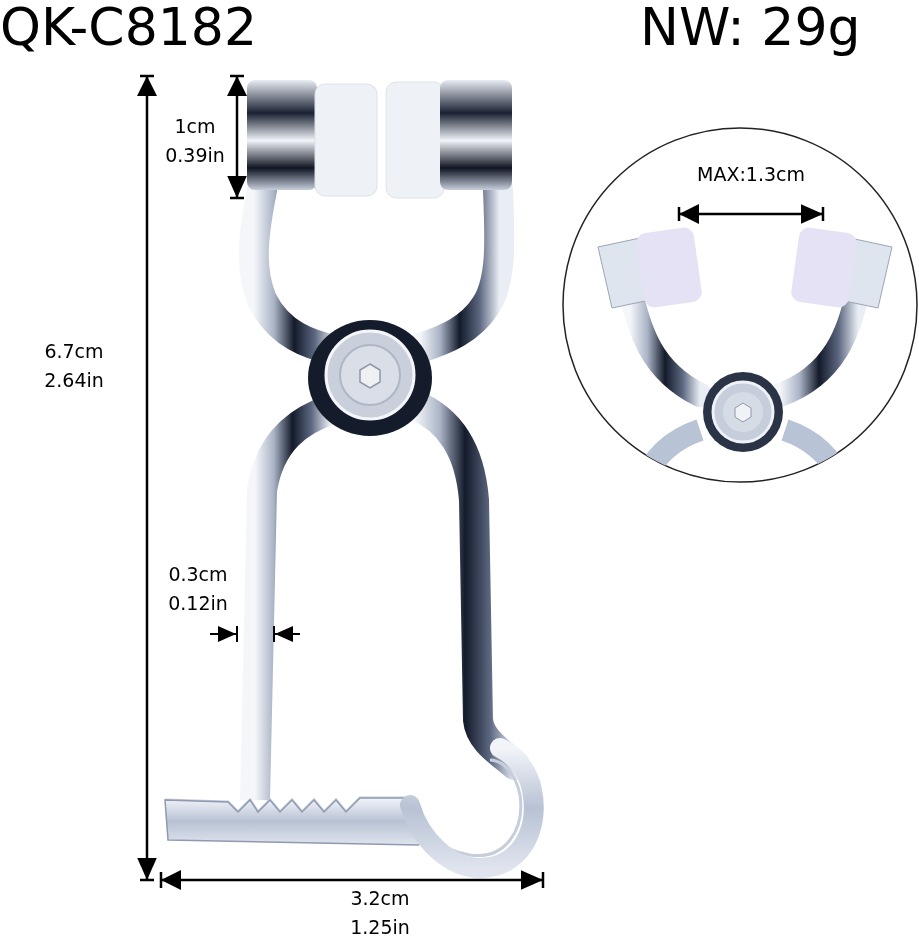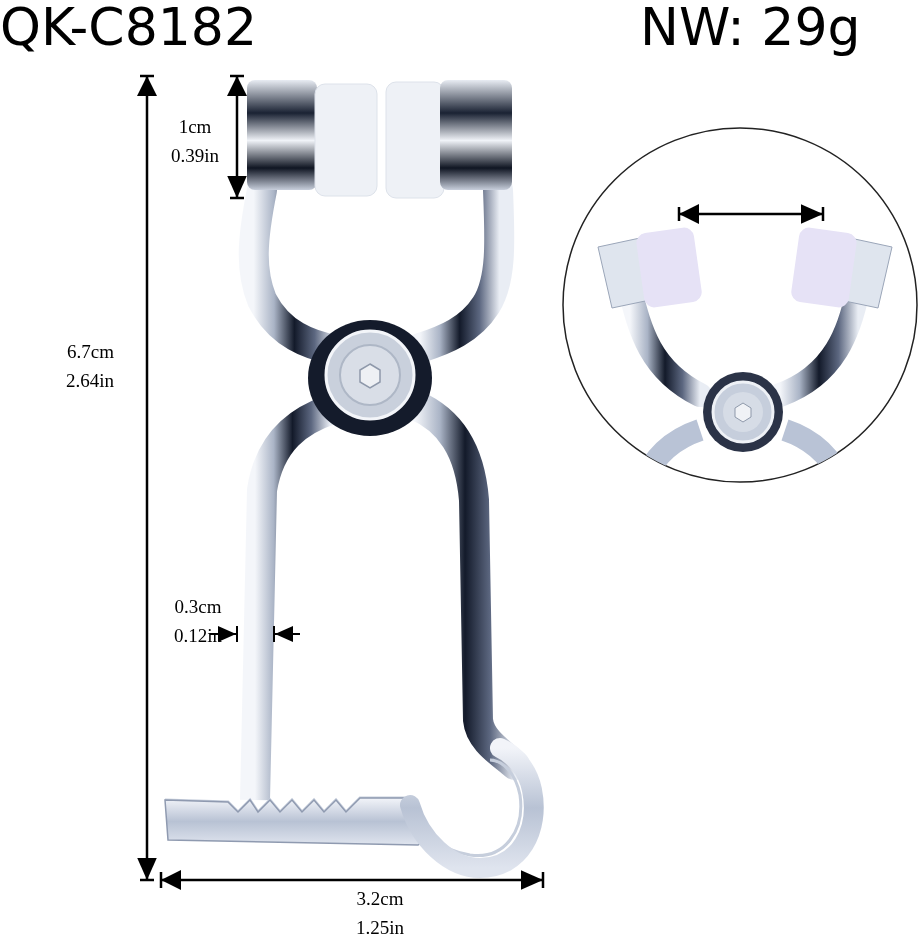--- a/index.html
+++ b/index.html
@@ -2,21 +2,21 @@
 <html><head>
 <meta charset="utf-8">
 <style>
   html, body { margin:0; padding:0; background:#ffffff; }
   body { width:919px; height:936px; position:relative; overflow:hidden;
          font-family:"DejaVu Sans", sans-serif; color:#000; }
   .title { position:absolute; top:-8px; font-size:52px; font-weight:400;
            letter-spacing:0px; line-height:70px; white-space:nowrap; }
   #model { left:0px; }
   #weight { left:640px; }
-  .lbl { position:absolute; font-size:19px; line-height:29px; text-align:center; white-space:nowrap;font-family:Liberation Serif, serif; }
+  .lbl { position:absolute; font-size:19px; line-height:29px; text-align:center; white-space:nowrap; }
   svg.art { position:absolute; left:0; top:0; }
 </style>
 </head>
 <body>
 
 <div id="model" class="title">QK-C8182</div>
 <div id="weight" class="title">NW: 29g</div>
 
 <svg class="art" width="919" height="936" viewBox="0 0 919 936">
   <defs>
@@ -120,29 +120,30 @@
       <line x1="823" y1="207" x2="823" y2="221"></line>
     </g>
   </g>
 </svg>
 
 <div class="lbl" style="left:158px; top:112px; width:74px;">
   <div>1cm</div>
   <div>0.39in</div>
 </div>
 
-<div class="lbl" style="left:34px; top:337px; width:80px;text-align:right;">
+<div class="lbl" style="left:34px; top:337px; width:80px;">
   <div>6.7cm</div>
   <div>2.64in</div>
 </div>
 
-<div class="lbl" style="left:160px; top:560px; width:76px;margin-top:32px;">
+<div class="lbl" style="left:160px; top:560px; width:76px;">
   <div>0.3cm</div>
   <div>0.12in</div>
 </div>
 
 <div class="lbl" style="left:340px; top:884px; width:80px;">
   <div>3.2cm</div>
   <div>1.25in</div>
 </div>
 
 <div class="lbl" style="left:676px; top:159px; width:150px; line-height:30px;">
+  <div>MAX:1.3cm</div>
 </div>
 
 </body></html>

